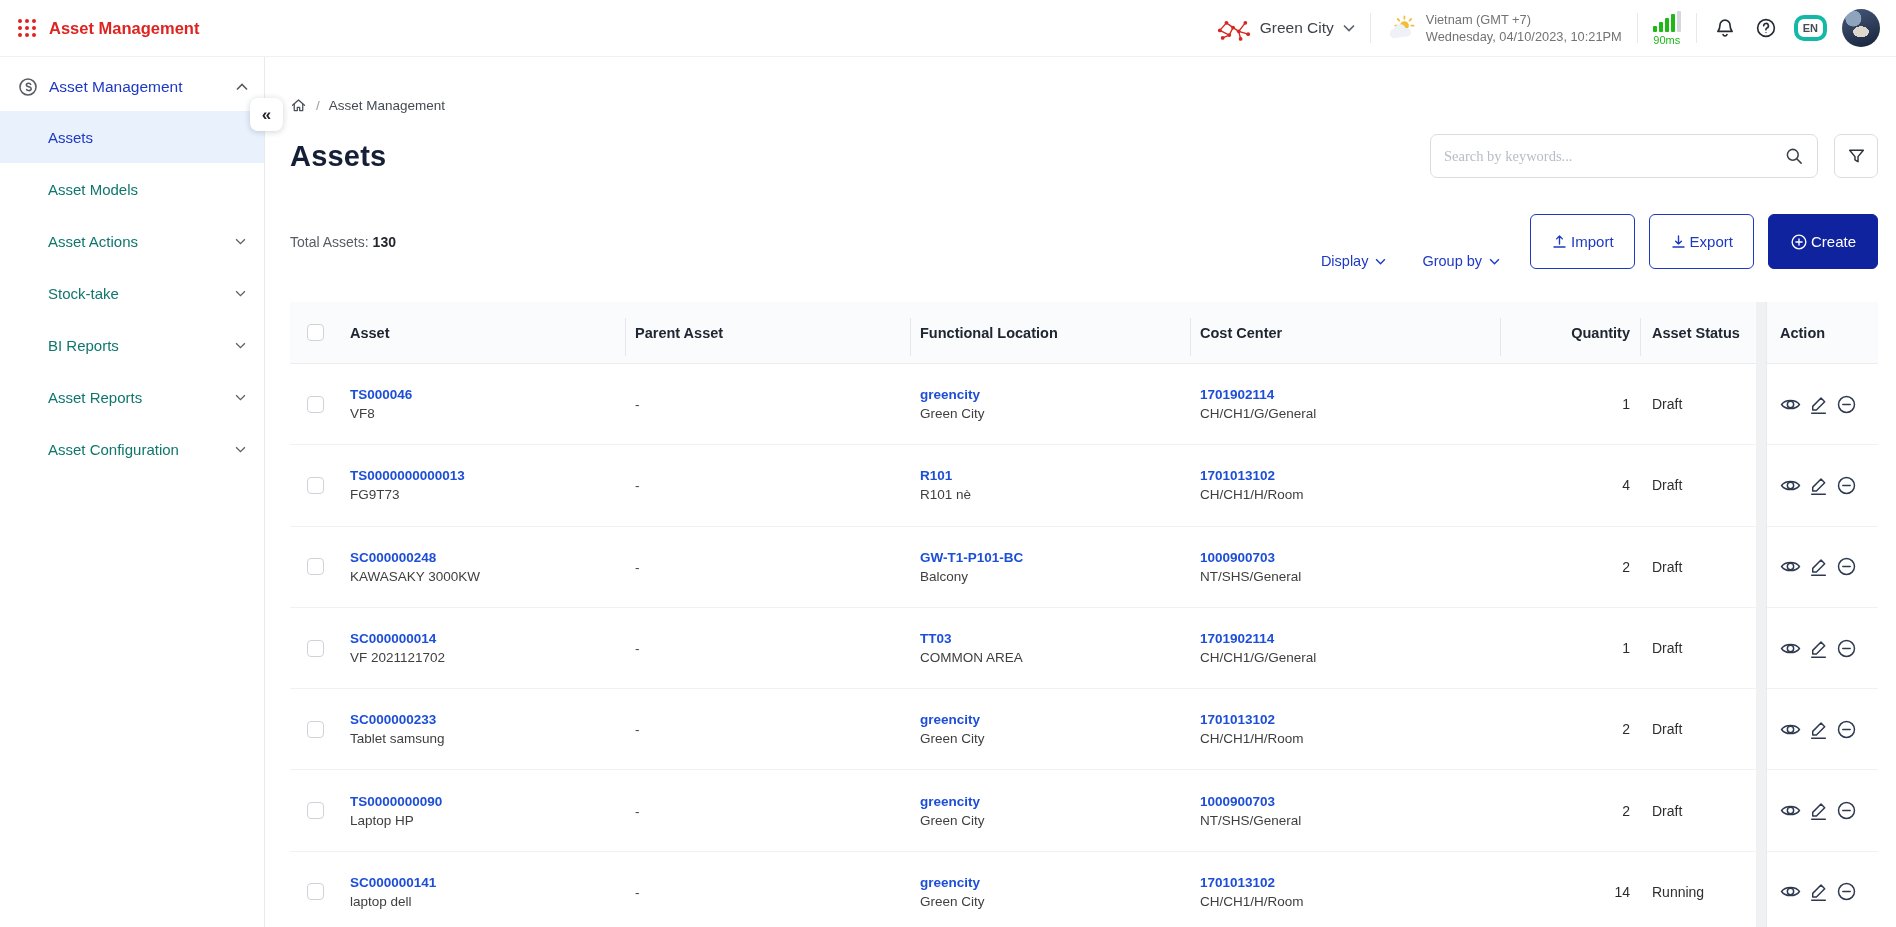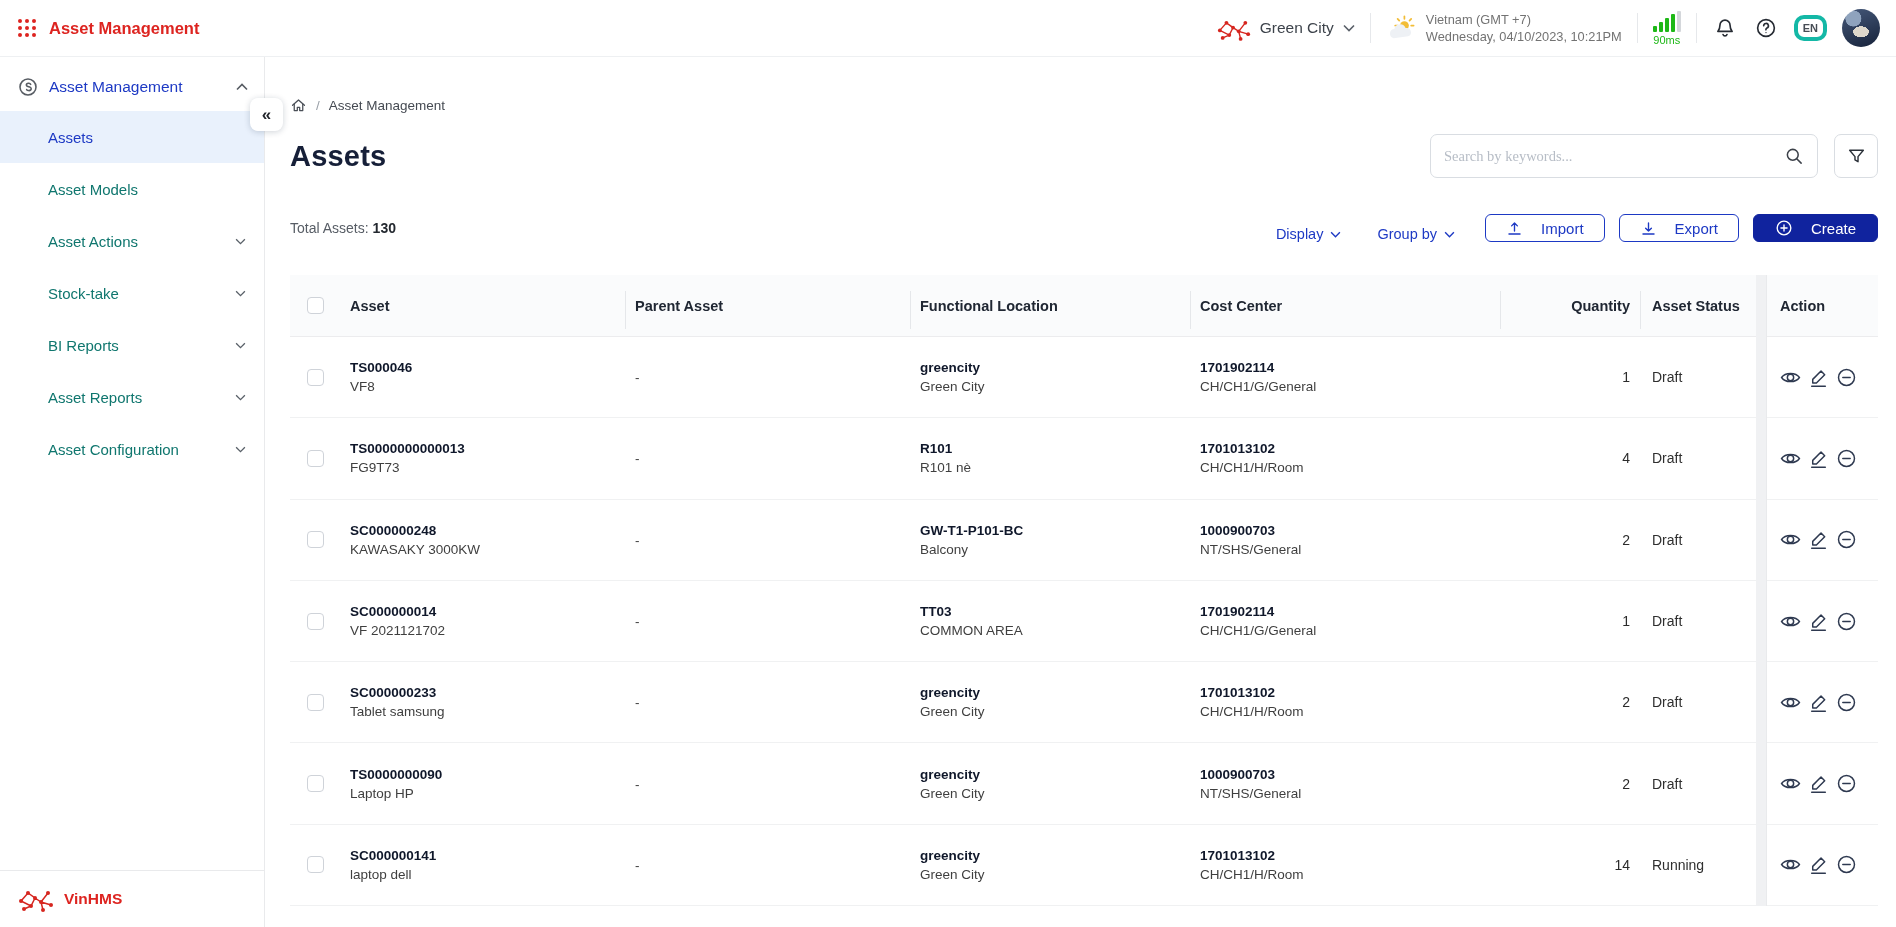--- a/index.html
+++ b/index.html
@@ -66,40 +66,40 @@
   .search-box input::placeholder{color:#b7bdc6}
   .filter-btn{margin-left:16px;width:44px;height:44px;border:1px solid #d9dde2;border-radius:7px;
     background:#fff;display:flex;align-items:center;justify-content:center;cursor:pointer}
   .toolbar{margin-top:36px;display:flex;align-items:center}
   .total{font-size:14px;color:#575d65}
   .total b{color:#23282f;font-weight:700;margin-left:4px}
   .tb-right{margin-left:auto;display:flex;align-items:flex-end}
   .link-dd{display:flex;align-items:center;gap:7px;background:none;border:none;cursor:pointer;
     color:var(--accent);font-size:14.5px;font-family:"Liberation Sans",sans-serif}
   .link-dd.g1{margin-right:36px}.link-dd.g2{margin-right:30px}
-  .btn{height:28px;border-radius:6px;display:flex;align-items:center;gap:18px;cursor:pointer;
+  .btn{height:55px;border-radius:6px;display:flex;align-items:center;gap:3px;cursor:pointer;
     font-size:15px;font-family:"Liberation Sans",sans-serif;padding:0 20px}
   .btn.outline{background:#fff;border:1px solid var(--accent);color:var(--accent);margin-right:14px}
   .btn.primary{background:var(--create);border:1px solid var(--create);color:#fff;padding:0 21px}
   
   .table{margin-top:33px;position:relative;height:631px;overflow:hidden;width:1588px}
   .thead{display:flex;align-items:center;height:62px;background:#fafbfc;border-bottom:1px solid #ececee;
     font-size:14.5px;font-weight:700;color:#202733}
   .tr{display:flex;align-items:center;height:81.3px;border-bottom:1px solid #f0f1f2;background:#fff}
   .c{padding-left:10px}
   .c-check{width:50px;padding-left:0;display:flex;justify-content:center}
   .c-asset{width:285px}.c-parent{width:285px}.c-loc{width:280px}.c-cost{width:310px}
   .c-qty{width:140px;text-align:right;padding:0 10px 0 0}
   .c-status{width:117px;padding-left:12px}
   .c-scrollgap{width:10px;padding:0}
   .c-action{width:111px;padding-left:13px;display:flex;align-items:center;gap:7px}
   .thead .sep{position:relative}
   .thead .sep::before{content:"";position:absolute;left:0;top:-7px;height:38px;width:1px;background:#e5e7ea}
   .checkbox{width:17px;height:17px;border:1.5px solid #cfd3d9;border-radius:4px;background:#fff;cursor:pointer}
-  .l1{font-weight:700;font-size:13.5px;color:#0f172a;margin-bottom:4px}
+  .l1{font-weight:700;font-size:13.5px;color:#1d4ed8;margin-bottom:4px}
   .l2{font-size:13.5px;color:#3f3f3f}
   .qty-val{font-size:14px;color:#2b2b2b}
   .status-val{font-size:14px;color:#2f2f2f}
   .act-btn{background:none;border:none;cursor:pointer;padding:0;display:flex}
   .scroll-track{position:absolute;top:0;bottom:0;left:1466px;width:10px;background:#f0f1f3;z-index:3;cursor:pointer}
   .action-sep{position:absolute;top:0;bottom:0;left:1476px;width:1px;background:var(--border);z-index:3}
 </style>
 </head>
 <body>
 
@@ -255,39 +255,20 @@
   </div>
       <div class="sb-item">
     <span>Asset Configuration</span>
     <span class="chev">
       <svg width="11" height="7" viewBox="0 0 12 8" fill="none" stroke="#596068" stroke-width="1.5">
             <path d="M1 1.5 L6 6.5 L11 1.5"></path>
           </svg>
     </span>
   </div>
     </nav>
-  <div class="sb-foot">
-    <span>
-      <svg width="36" height="28" viewBox="0 0 36 28" fill="none" stroke="#d6261f" stroke-width="1.5">
-        <path d="M3 16 L10 8 L17 13 L13 21 L3 16 M17 13 L23 17 L30 8 M23 17 L33 20 M23 17 L25 25 M13 21 L6 24"></path>
-        <g fill="#d6261f" stroke="none">
-            <circle cx="3" cy="16" r="2"></circle>
-            <circle cx="10" cy="8" r="2"></circle>
-            <circle cx="17" cy="13" r="2"></circle>
-            <circle cx="13" cy="21" r="2"></circle>
-            <circle cx="23" cy="17" r="2"></circle>
-            <circle cx="30" cy="8" r="2"></circle>
-            <circle cx="33" cy="20" r="2"></circle>
-            <circle cx="25" cy="25" r="2"></circle>
-            <circle cx="6" cy="24" r="2"></circle>
-          </g>
-      </svg>
-    </span>
-    <span class="logo-name">VinHMS</span>
-  </div>
 </aside>
 <button class="collapse-btn">«</button>
 
 <main class="main">
   <div class="breadcrumb">
     <span>
       <svg width="17" height="17" viewBox="0 0 20 20" fill="none" stroke="#4a4f57" stroke-width="1.5" stroke-linecap="round" stroke-linejoin="round">
         <path d="M3 9.8 L10 3.5 L17 9.8"></path>
           <path d="M5 8.3 V16 h3.6 v-3.8 h2.8 V16 H15 V8.3"></path>
       </svg>

